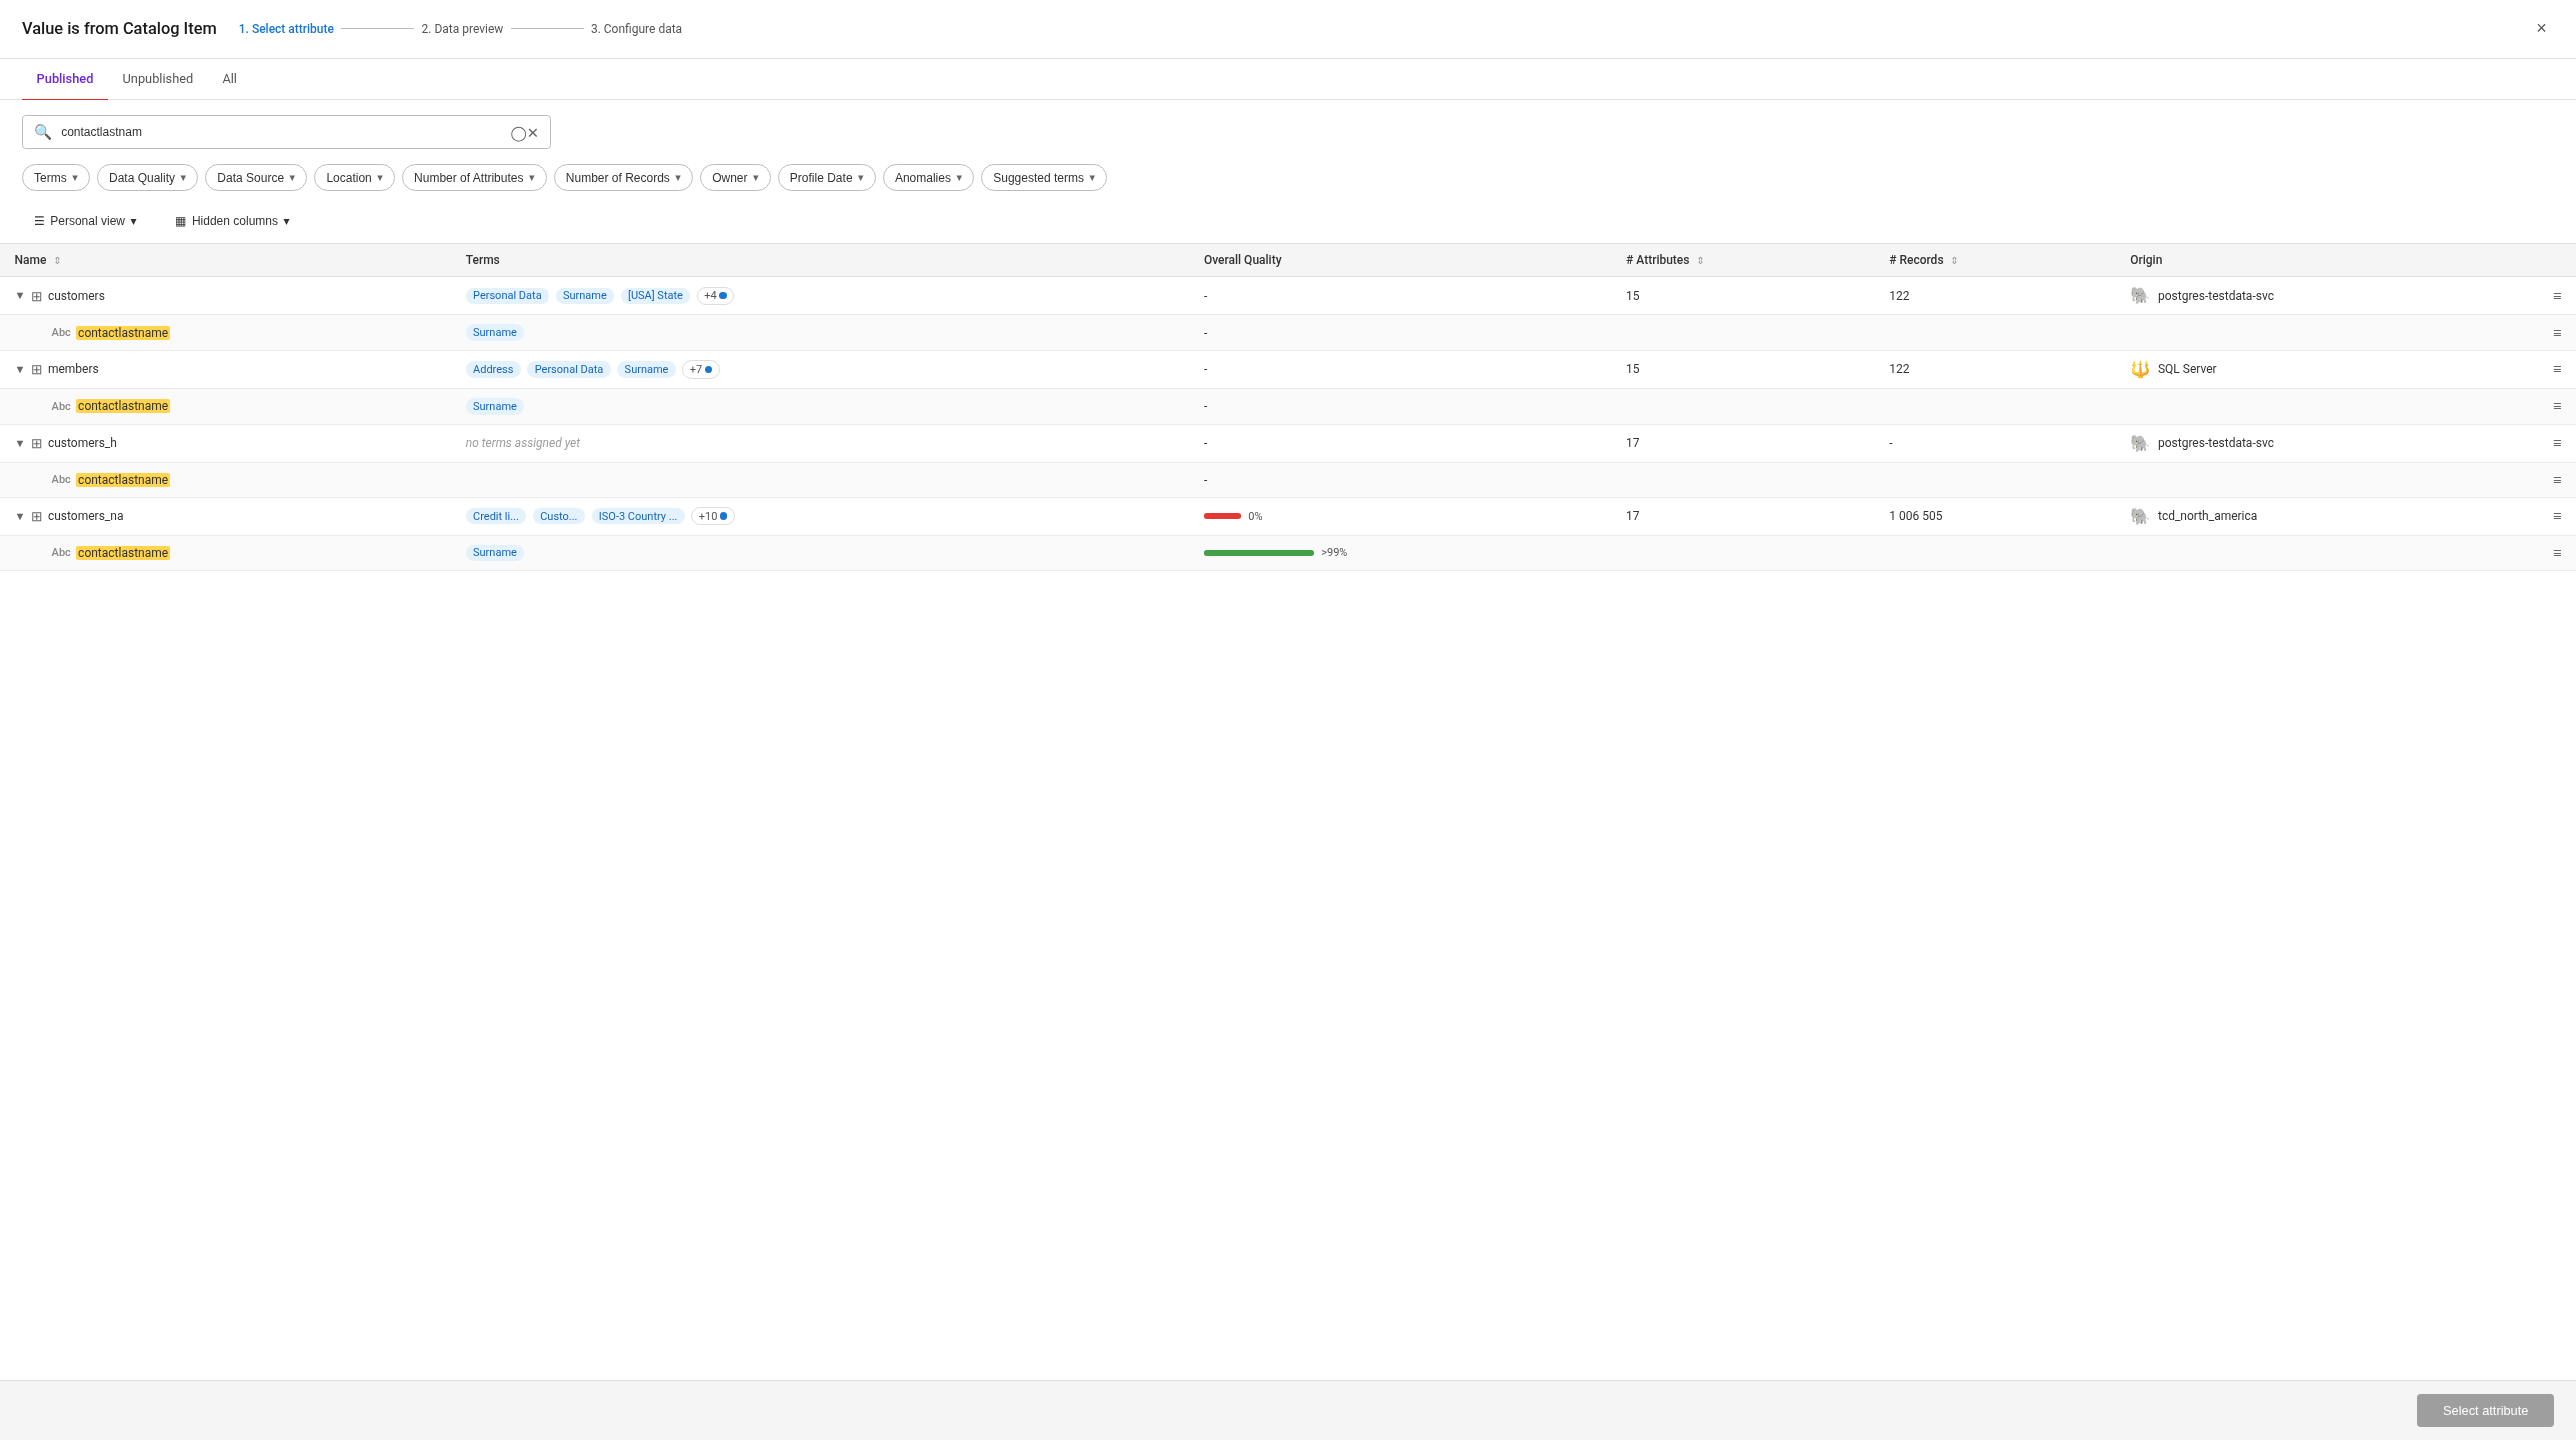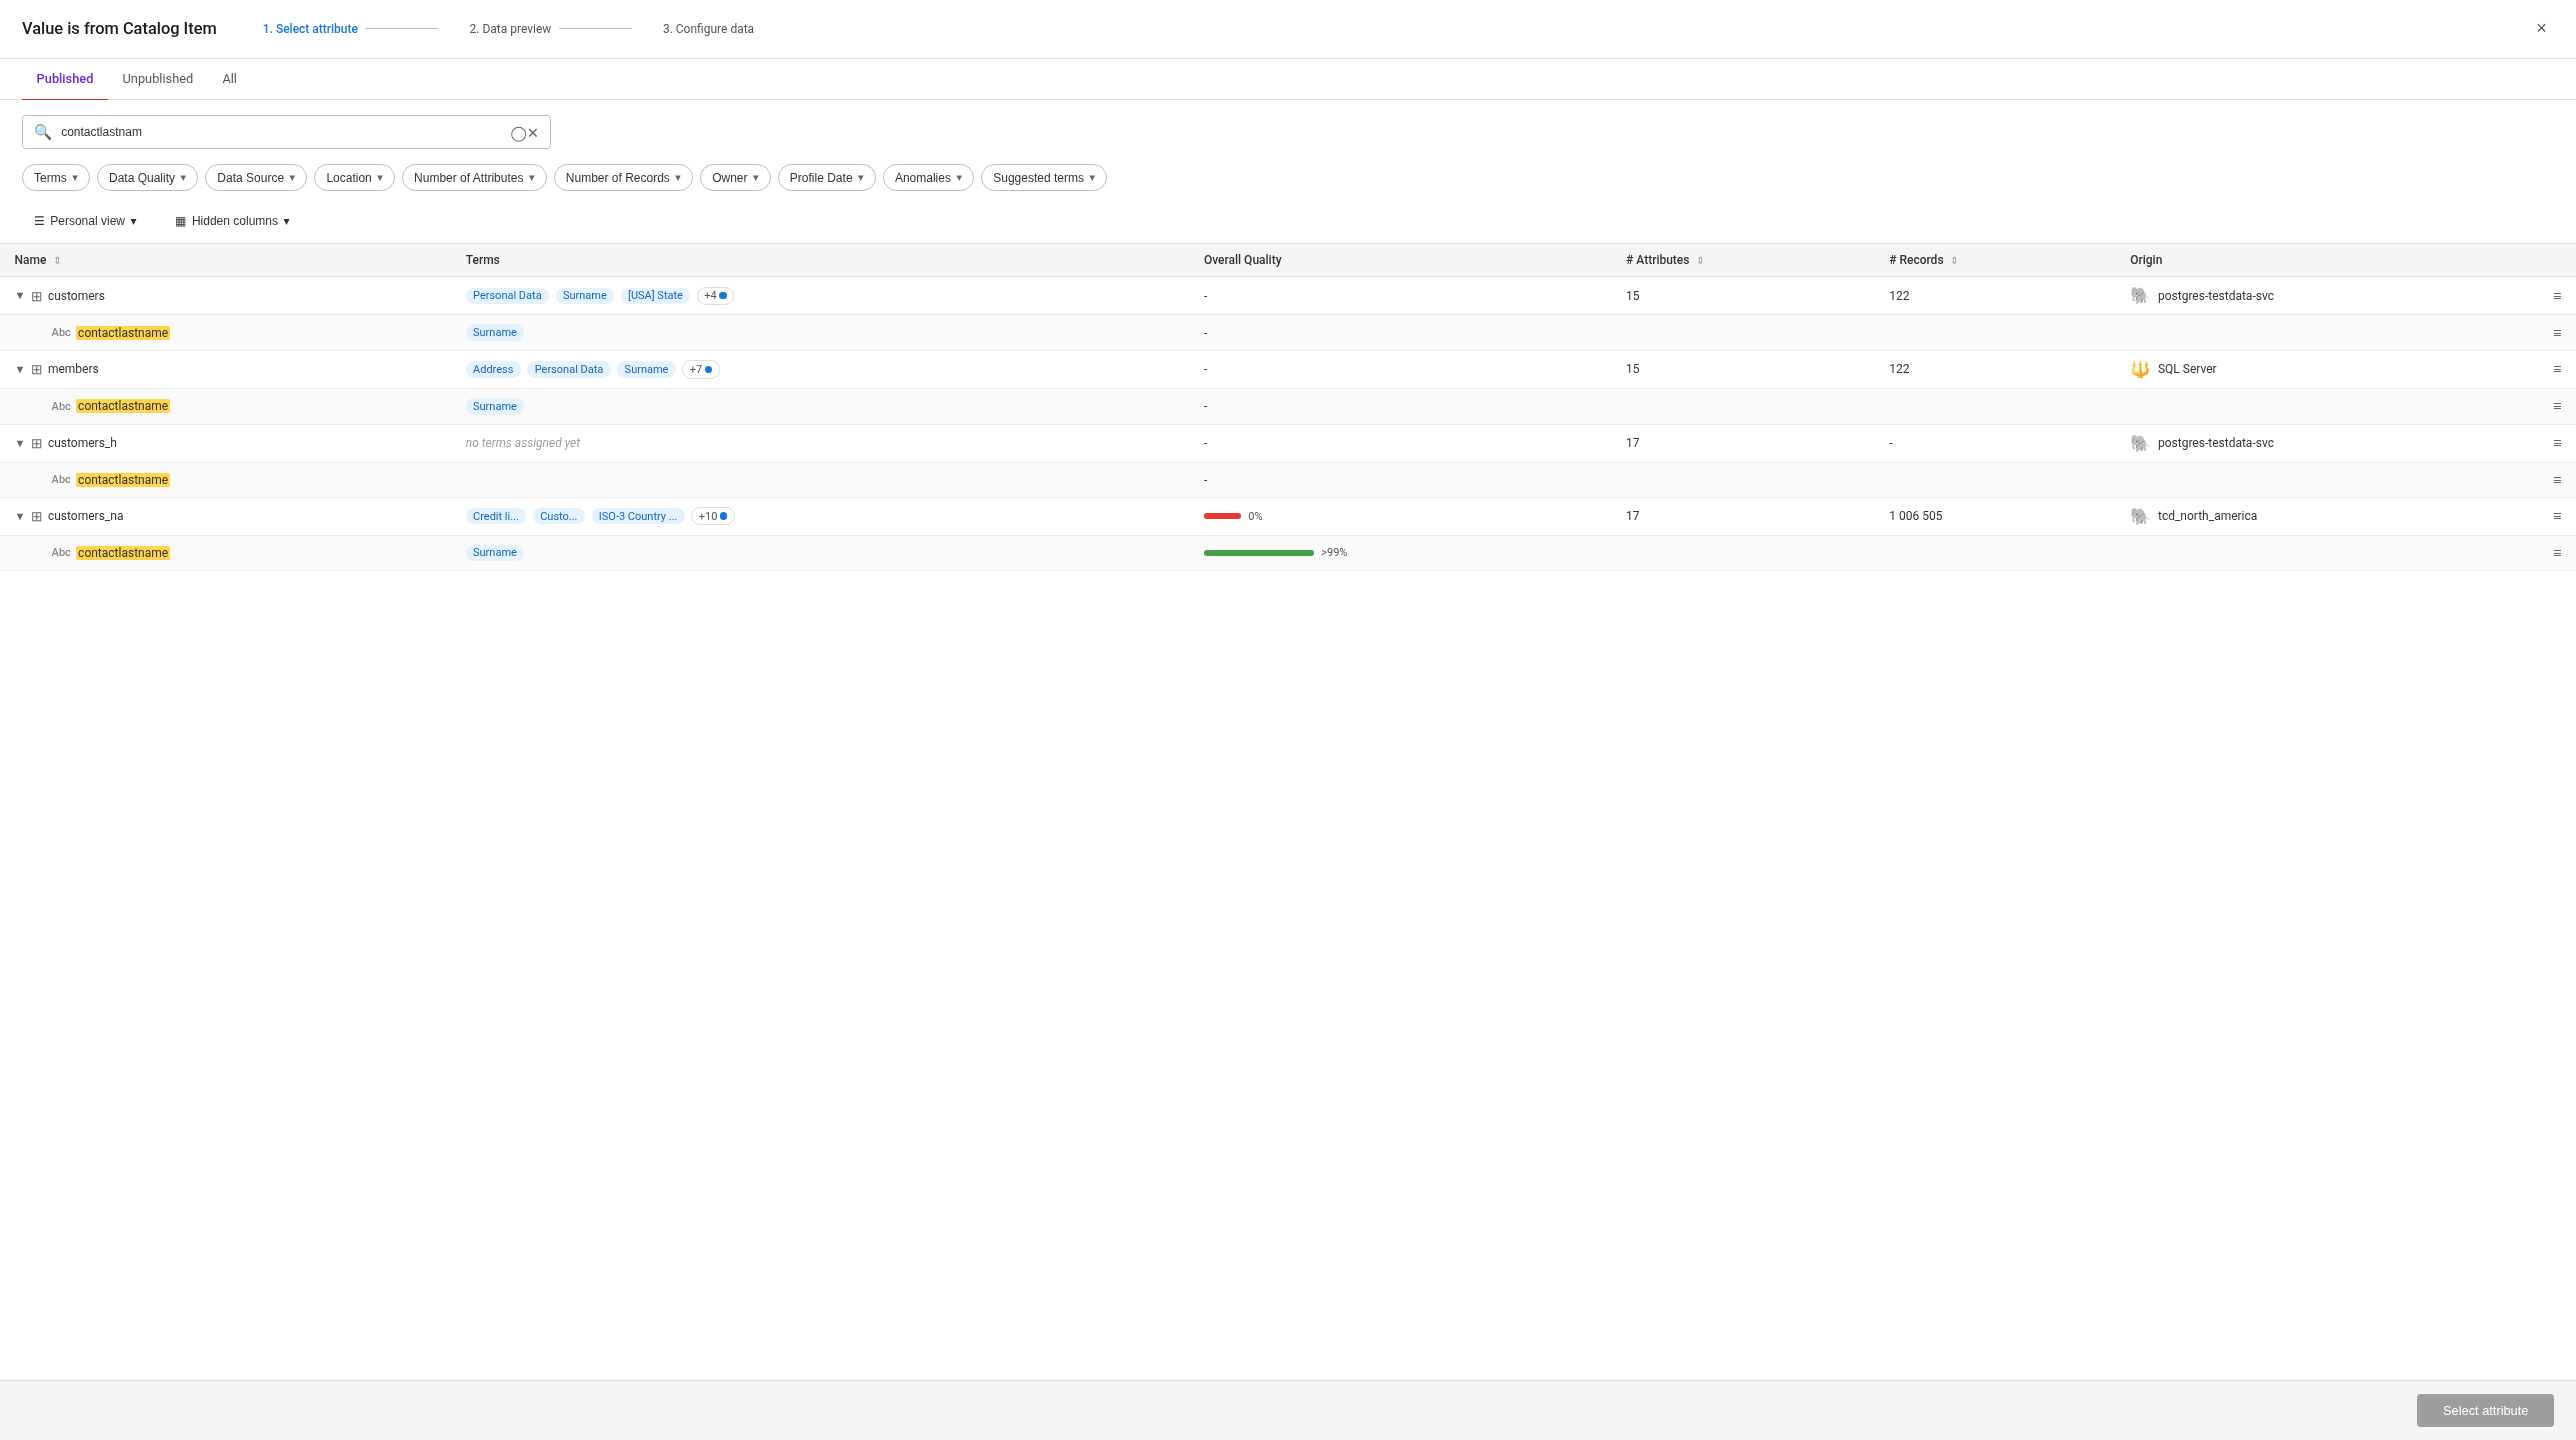--- a/index.html
+++ b/index.html
@@ -7,21 +7,21 @@
 
     .modal { width: 100%; height: 100vh; display: flex; flex-direction: column; background: #fff; }
 
     
     .modal-header {
       display: flex; align-items: center; padding: 14.6px 22px;
       border-bottom: 0.9px solid #e0e0e0; gap: 22px;
     }
     .modal-title { font-size: 16.4px; font-weight: 500; color: #1a1a1a; white-space: nowrap; }
     .stepper { display: flex; align-items: center; gap: 0; flex: 1; }
-    .step { display: flex; align-items: center; gap: 7.3px; margin-left: 24px; }
+    .step { display: flex; align-items: center; gap: 7.3px; }
     .step-label { font-size: 12px; color: #555; white-space: nowrap; }
     .step-label.active { color: #1976d2; font-weight: 500; }
     .step-line { width: 73px; height: 0.9px; background: #bbb; margin: 0 7.3px; }
     .close-btn {
       margin-left: auto; background: none; border: none; cursor: pointer;
       font-size: 18px; color: #555; padding: 3.7px 7.3px;
     }
 
     
     .tabs { display: flex; gap: 0; padding: 0 22px; border-bottom: 0.9px solid #e0e0e0; }

